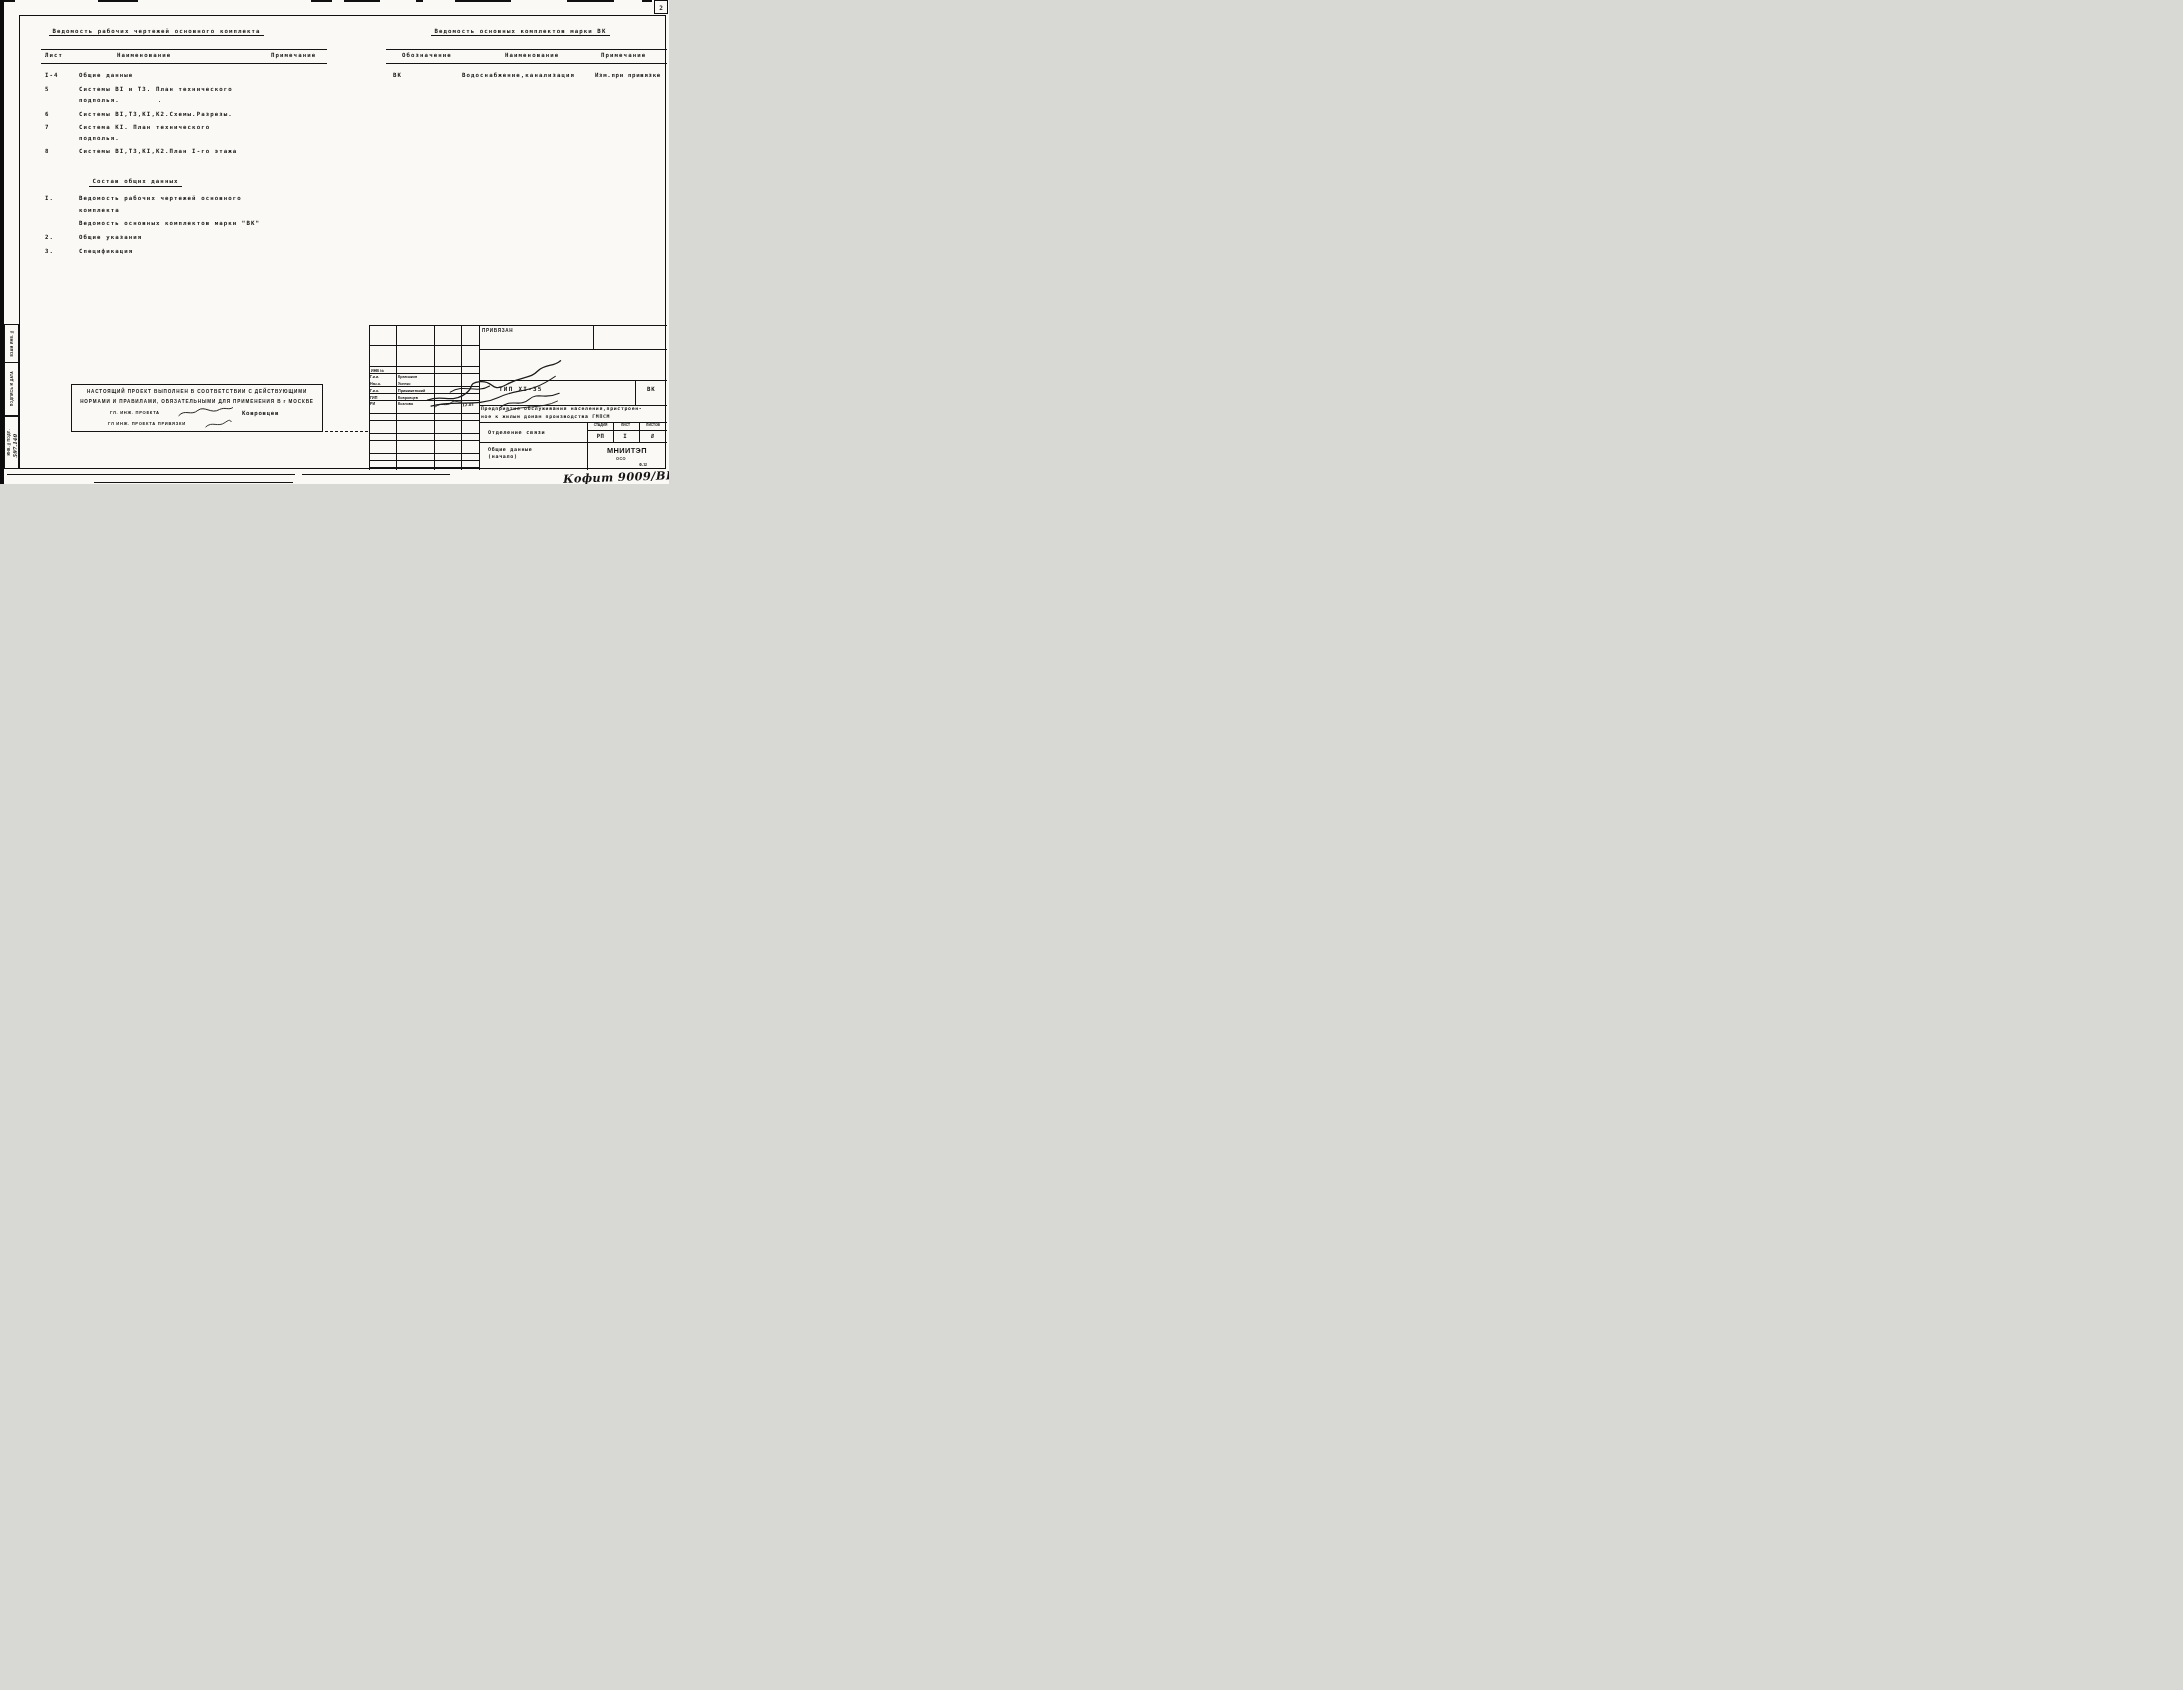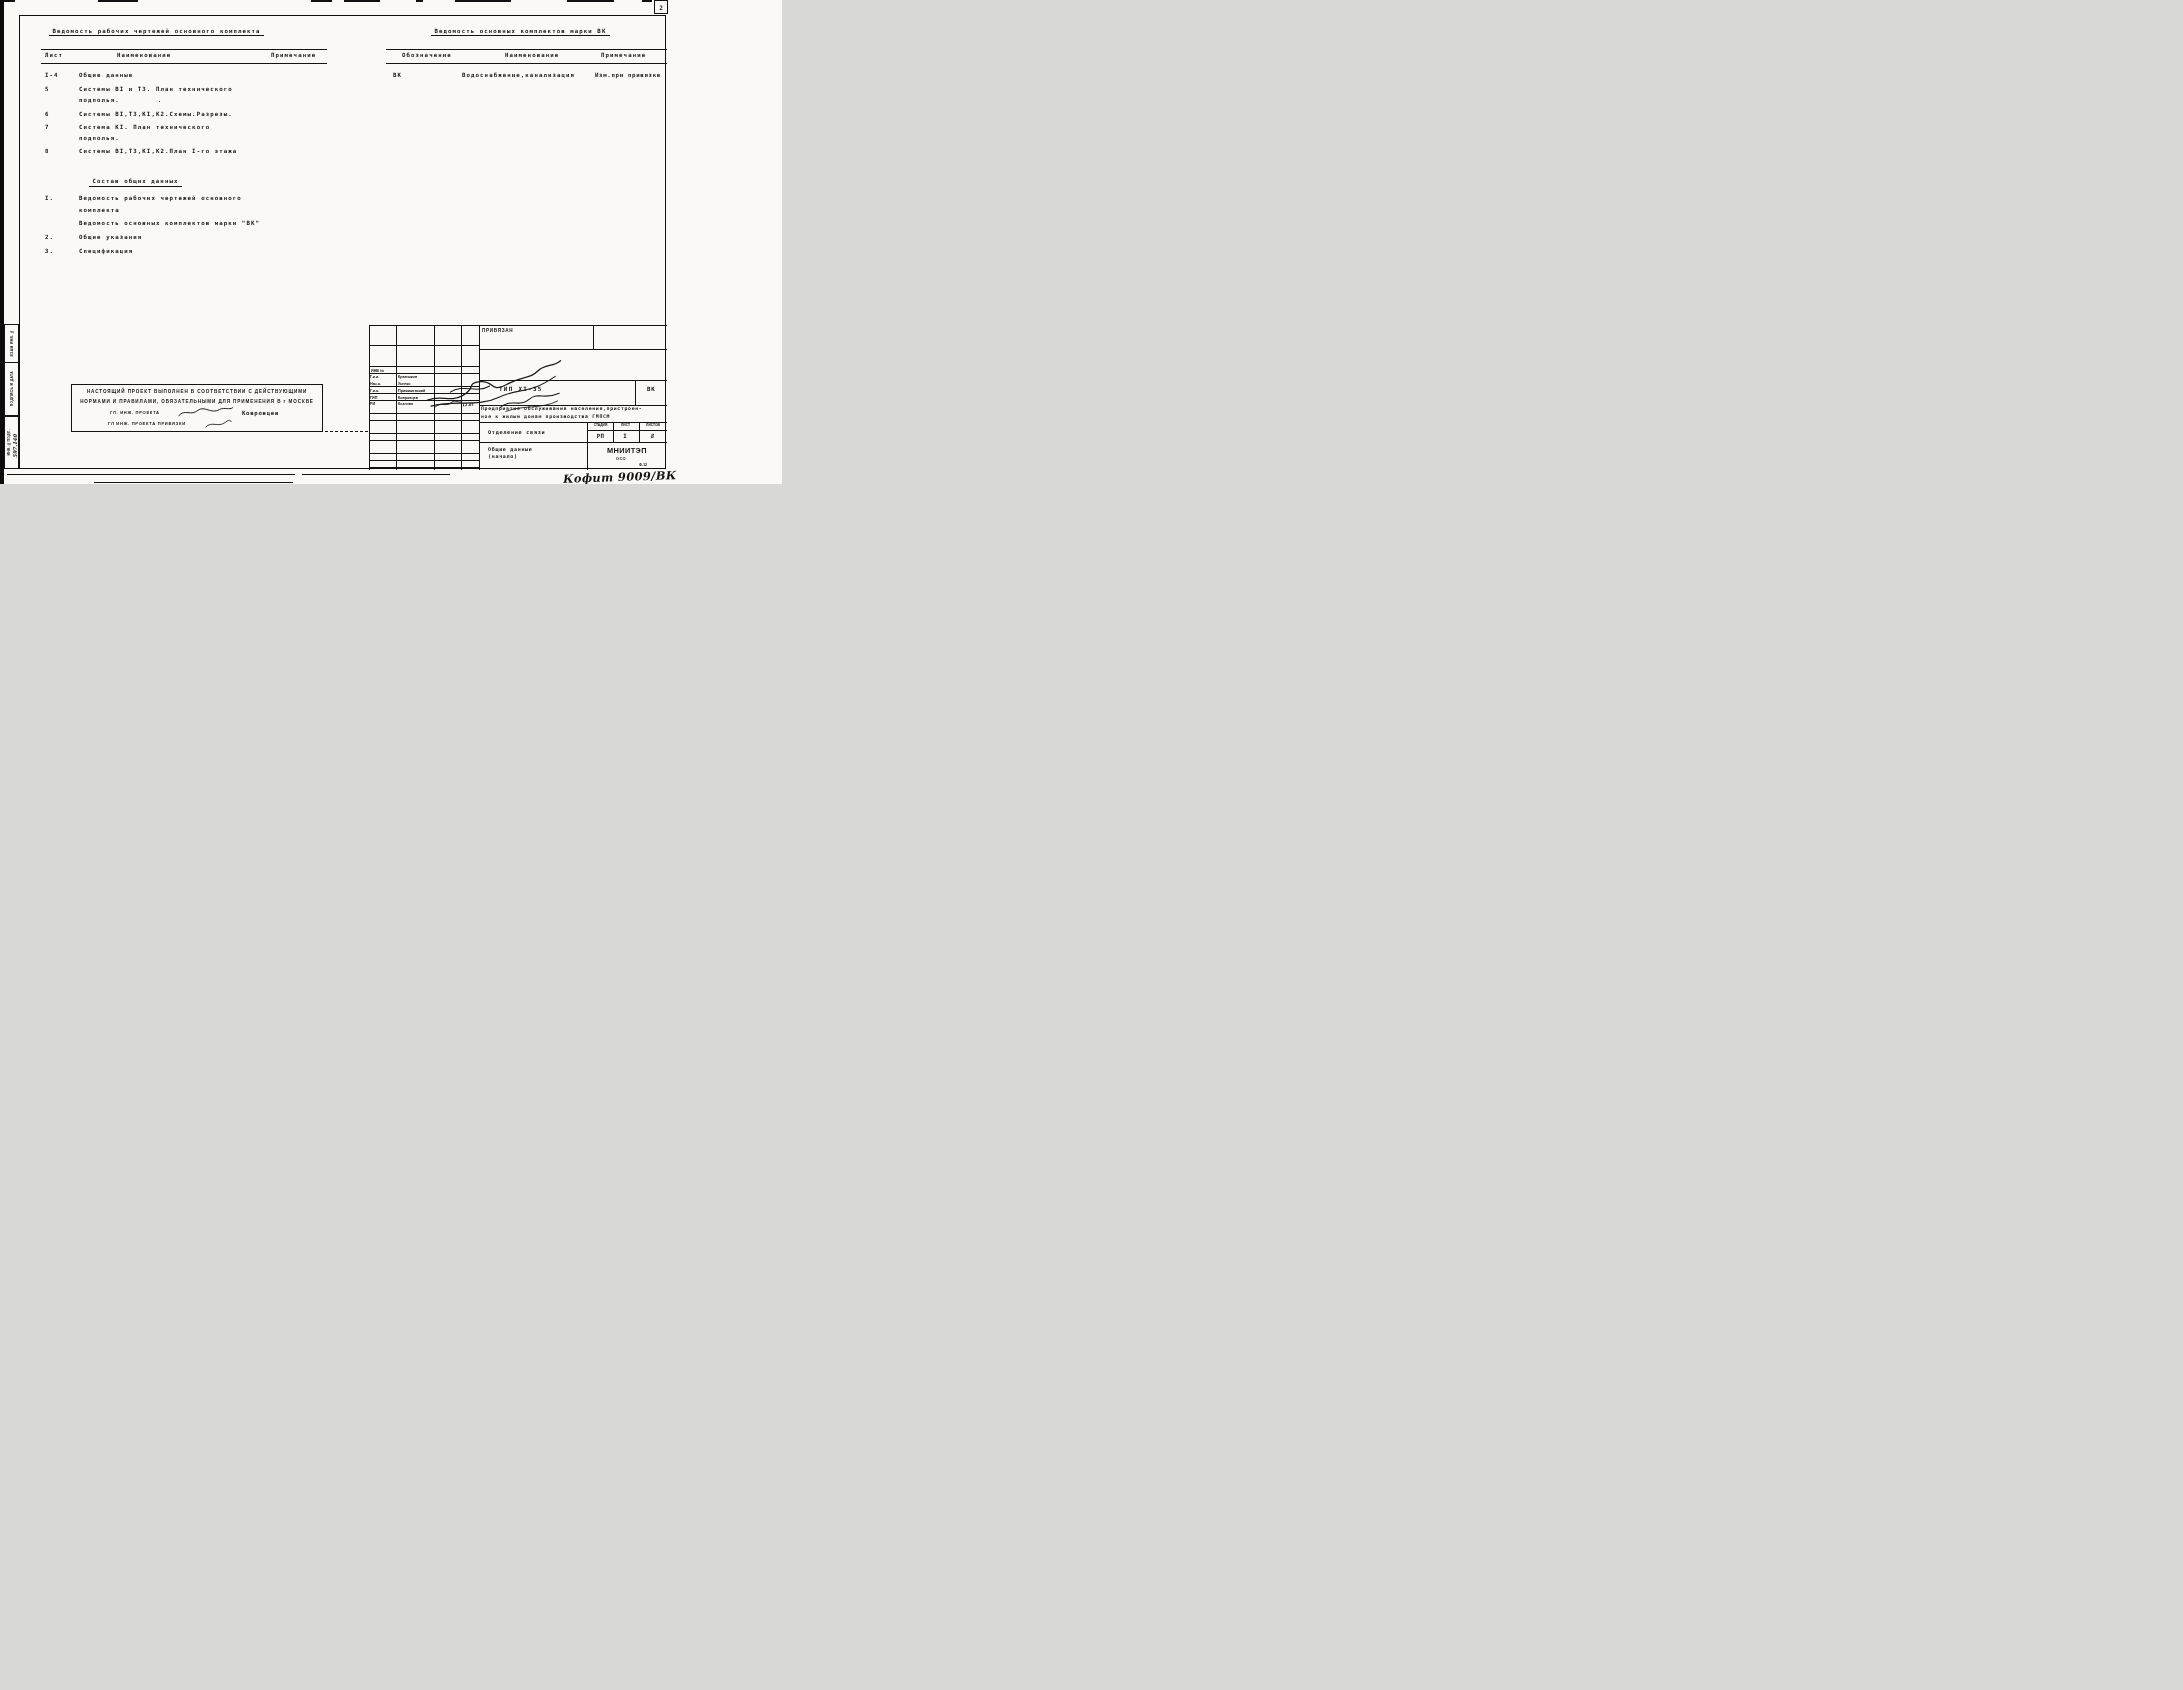--- a/index.html
+++ b/index.html
@@ -1,17 +1,17 @@
 <!DOCTYPE html>
 <html style="font-size:7px"><head>
 <meta charset="utf-8">
 <title>Scanned drawing sheet</title>
 <style>
   html,body{margin:0;padding:0;background:#d8d8d4;}
-  .page{position:relative;width:782px;height:484px;background:#faf9f5;overflow:hidden;
+  .page{position:relative;width:669px;height:484px;background:#faf9f5;overflow:hidden;
         font-family:"DejaVu Sans Mono",monospace;color:#141414;}
   .t{position:absolute;font-weight:bold;font-size:5.7px;letter-spacing:1.1px;white-space:pre;line-height:1.1;}
   .t-title{border-bottom:0.9px solid #141414;padding:0 3.5px 1.7px 3.5px;}
   .s{position:absolute;font-family:"Liberation Sans",sans-serif;font-weight:bold;white-space:pre;line-height:1.1;}
   .hl{position:absolute;height:0.9px;background:#141414;}
   .vl{position:absolute;width:0.9px;background:#141414;}
   .dash{position:absolute;top:0;height:2.2px;background:#101010;}
   .frame{position:absolute;left:19px;top:15px;width:645px;height:452px;border:1.3px solid #101010;}
   .pagebox{position:absolute;left:654px;top:0.4px;width:12.2px;height:11.8px;border:1.1px solid #101010;
            display:flex;align-items:center;justify-content:center;font:bold 6.1px "DejaVu Sans Mono",monospace;}

